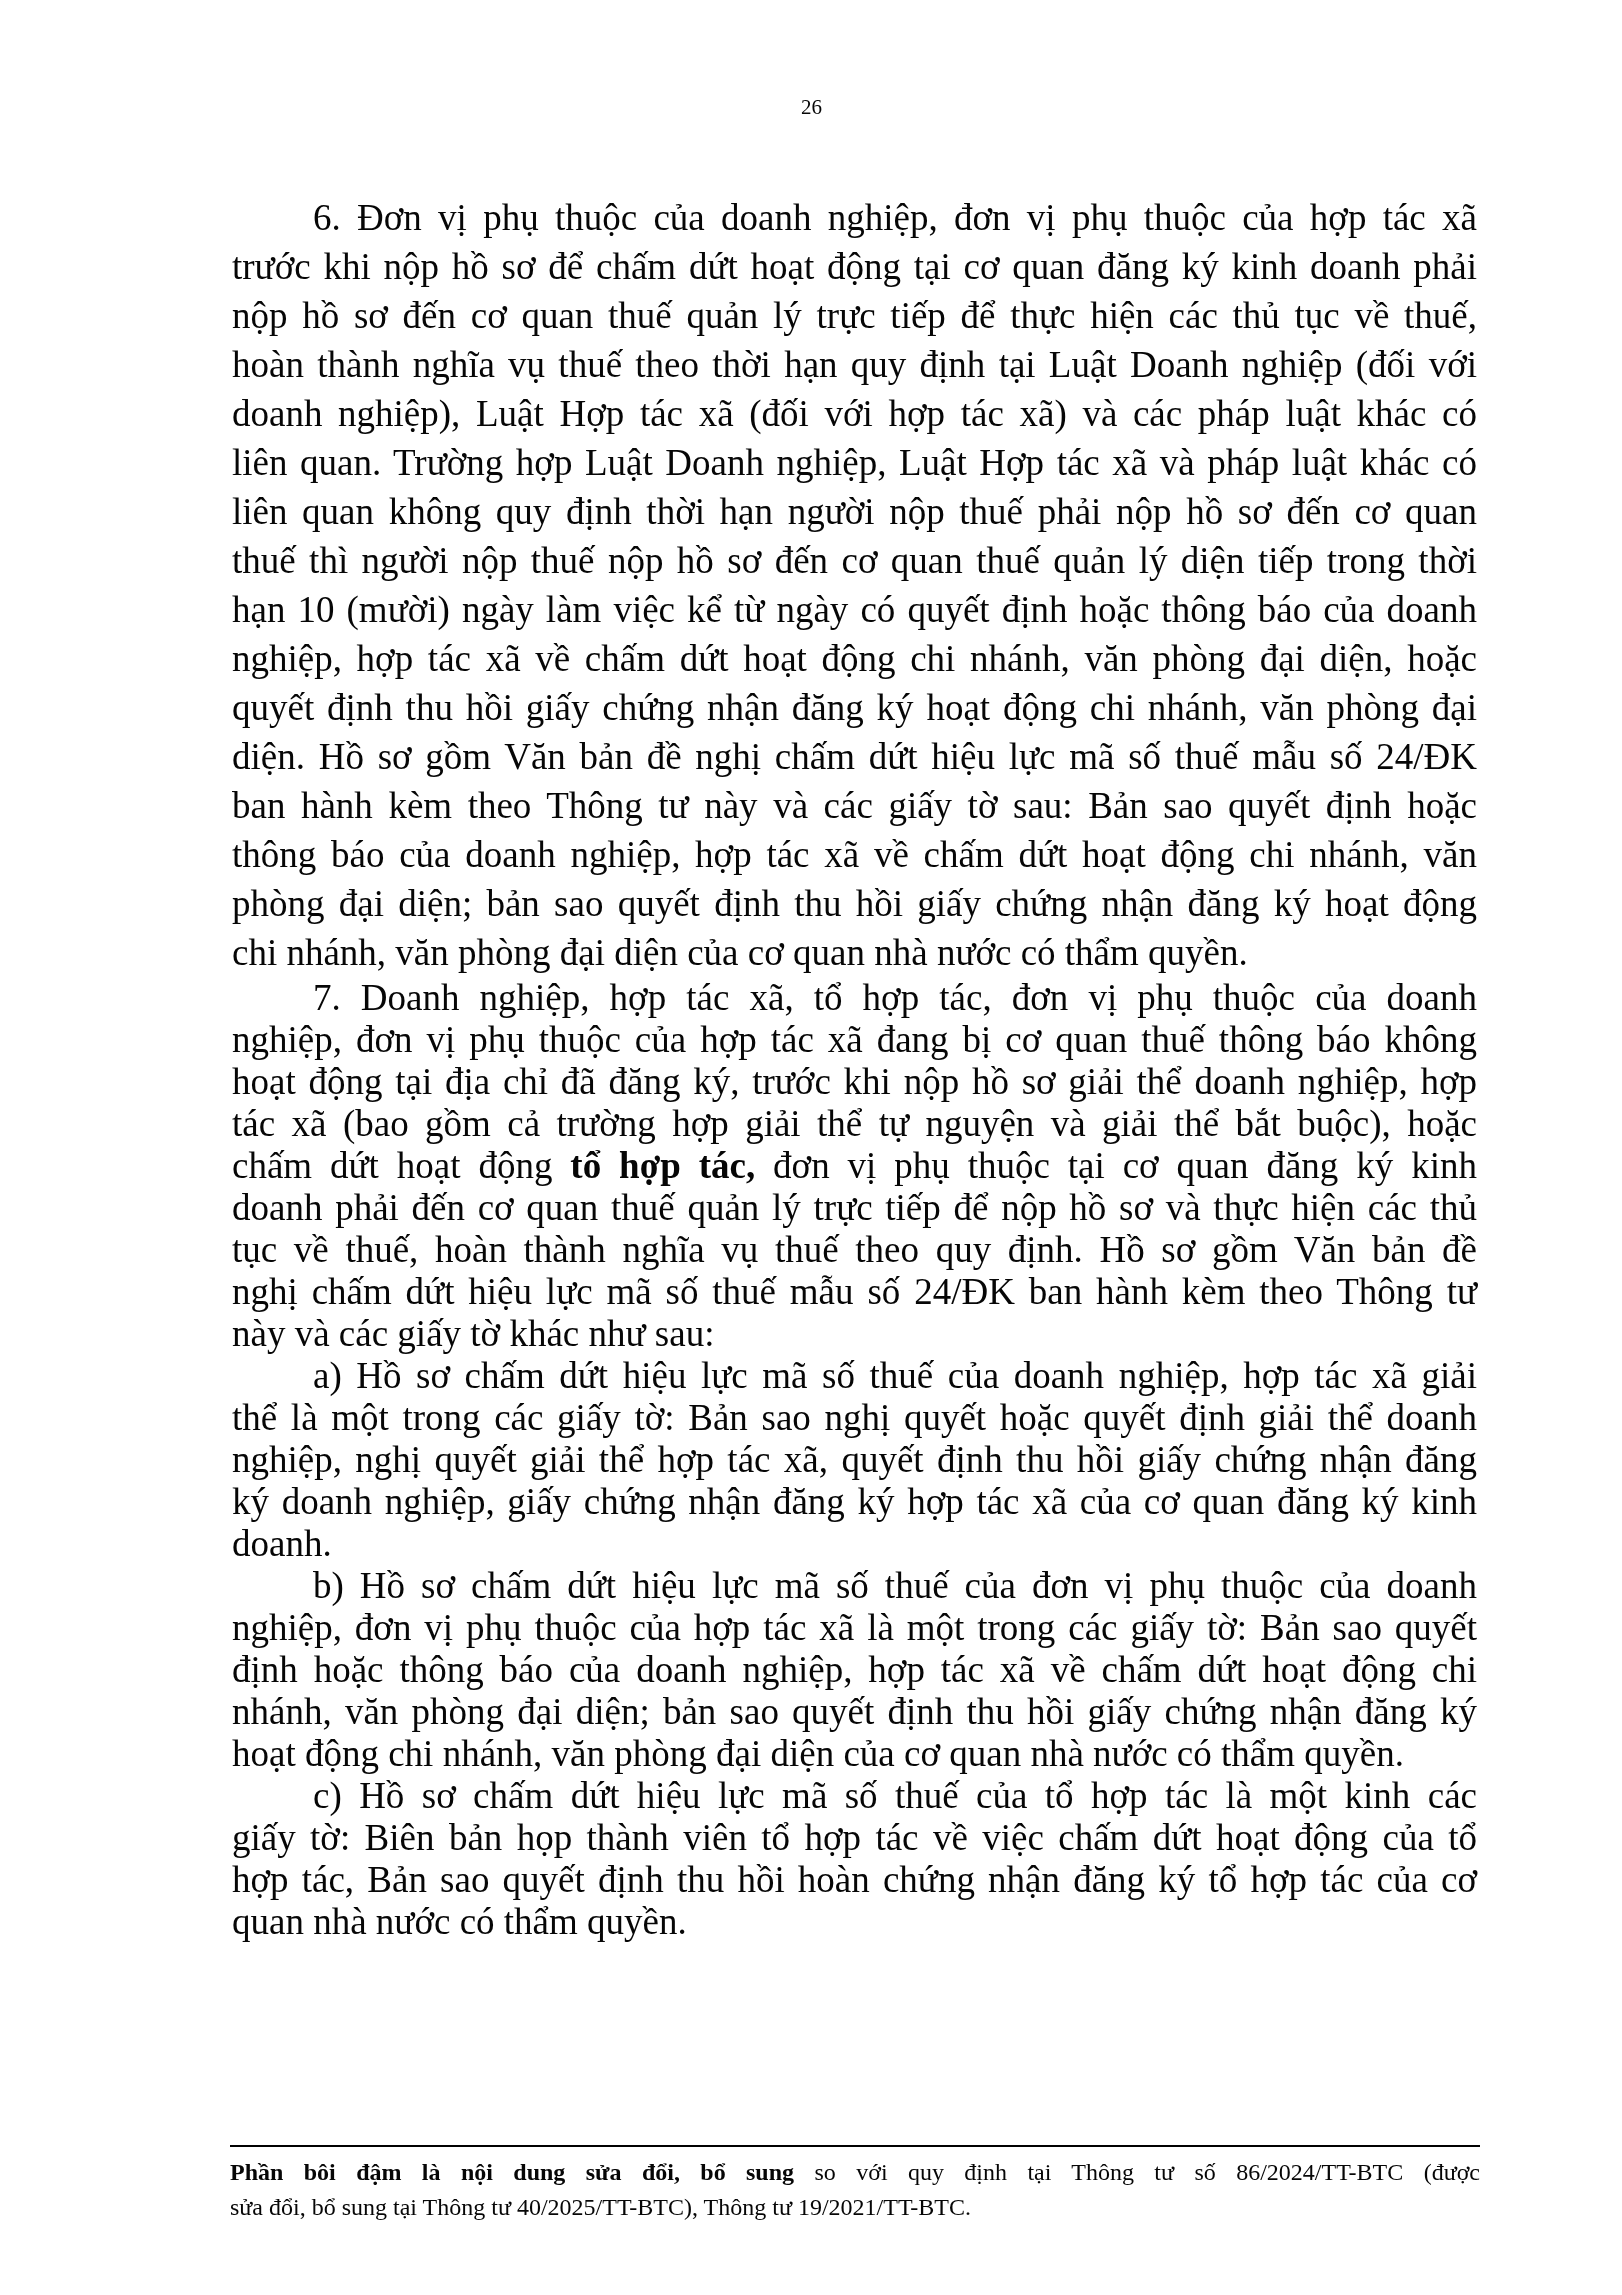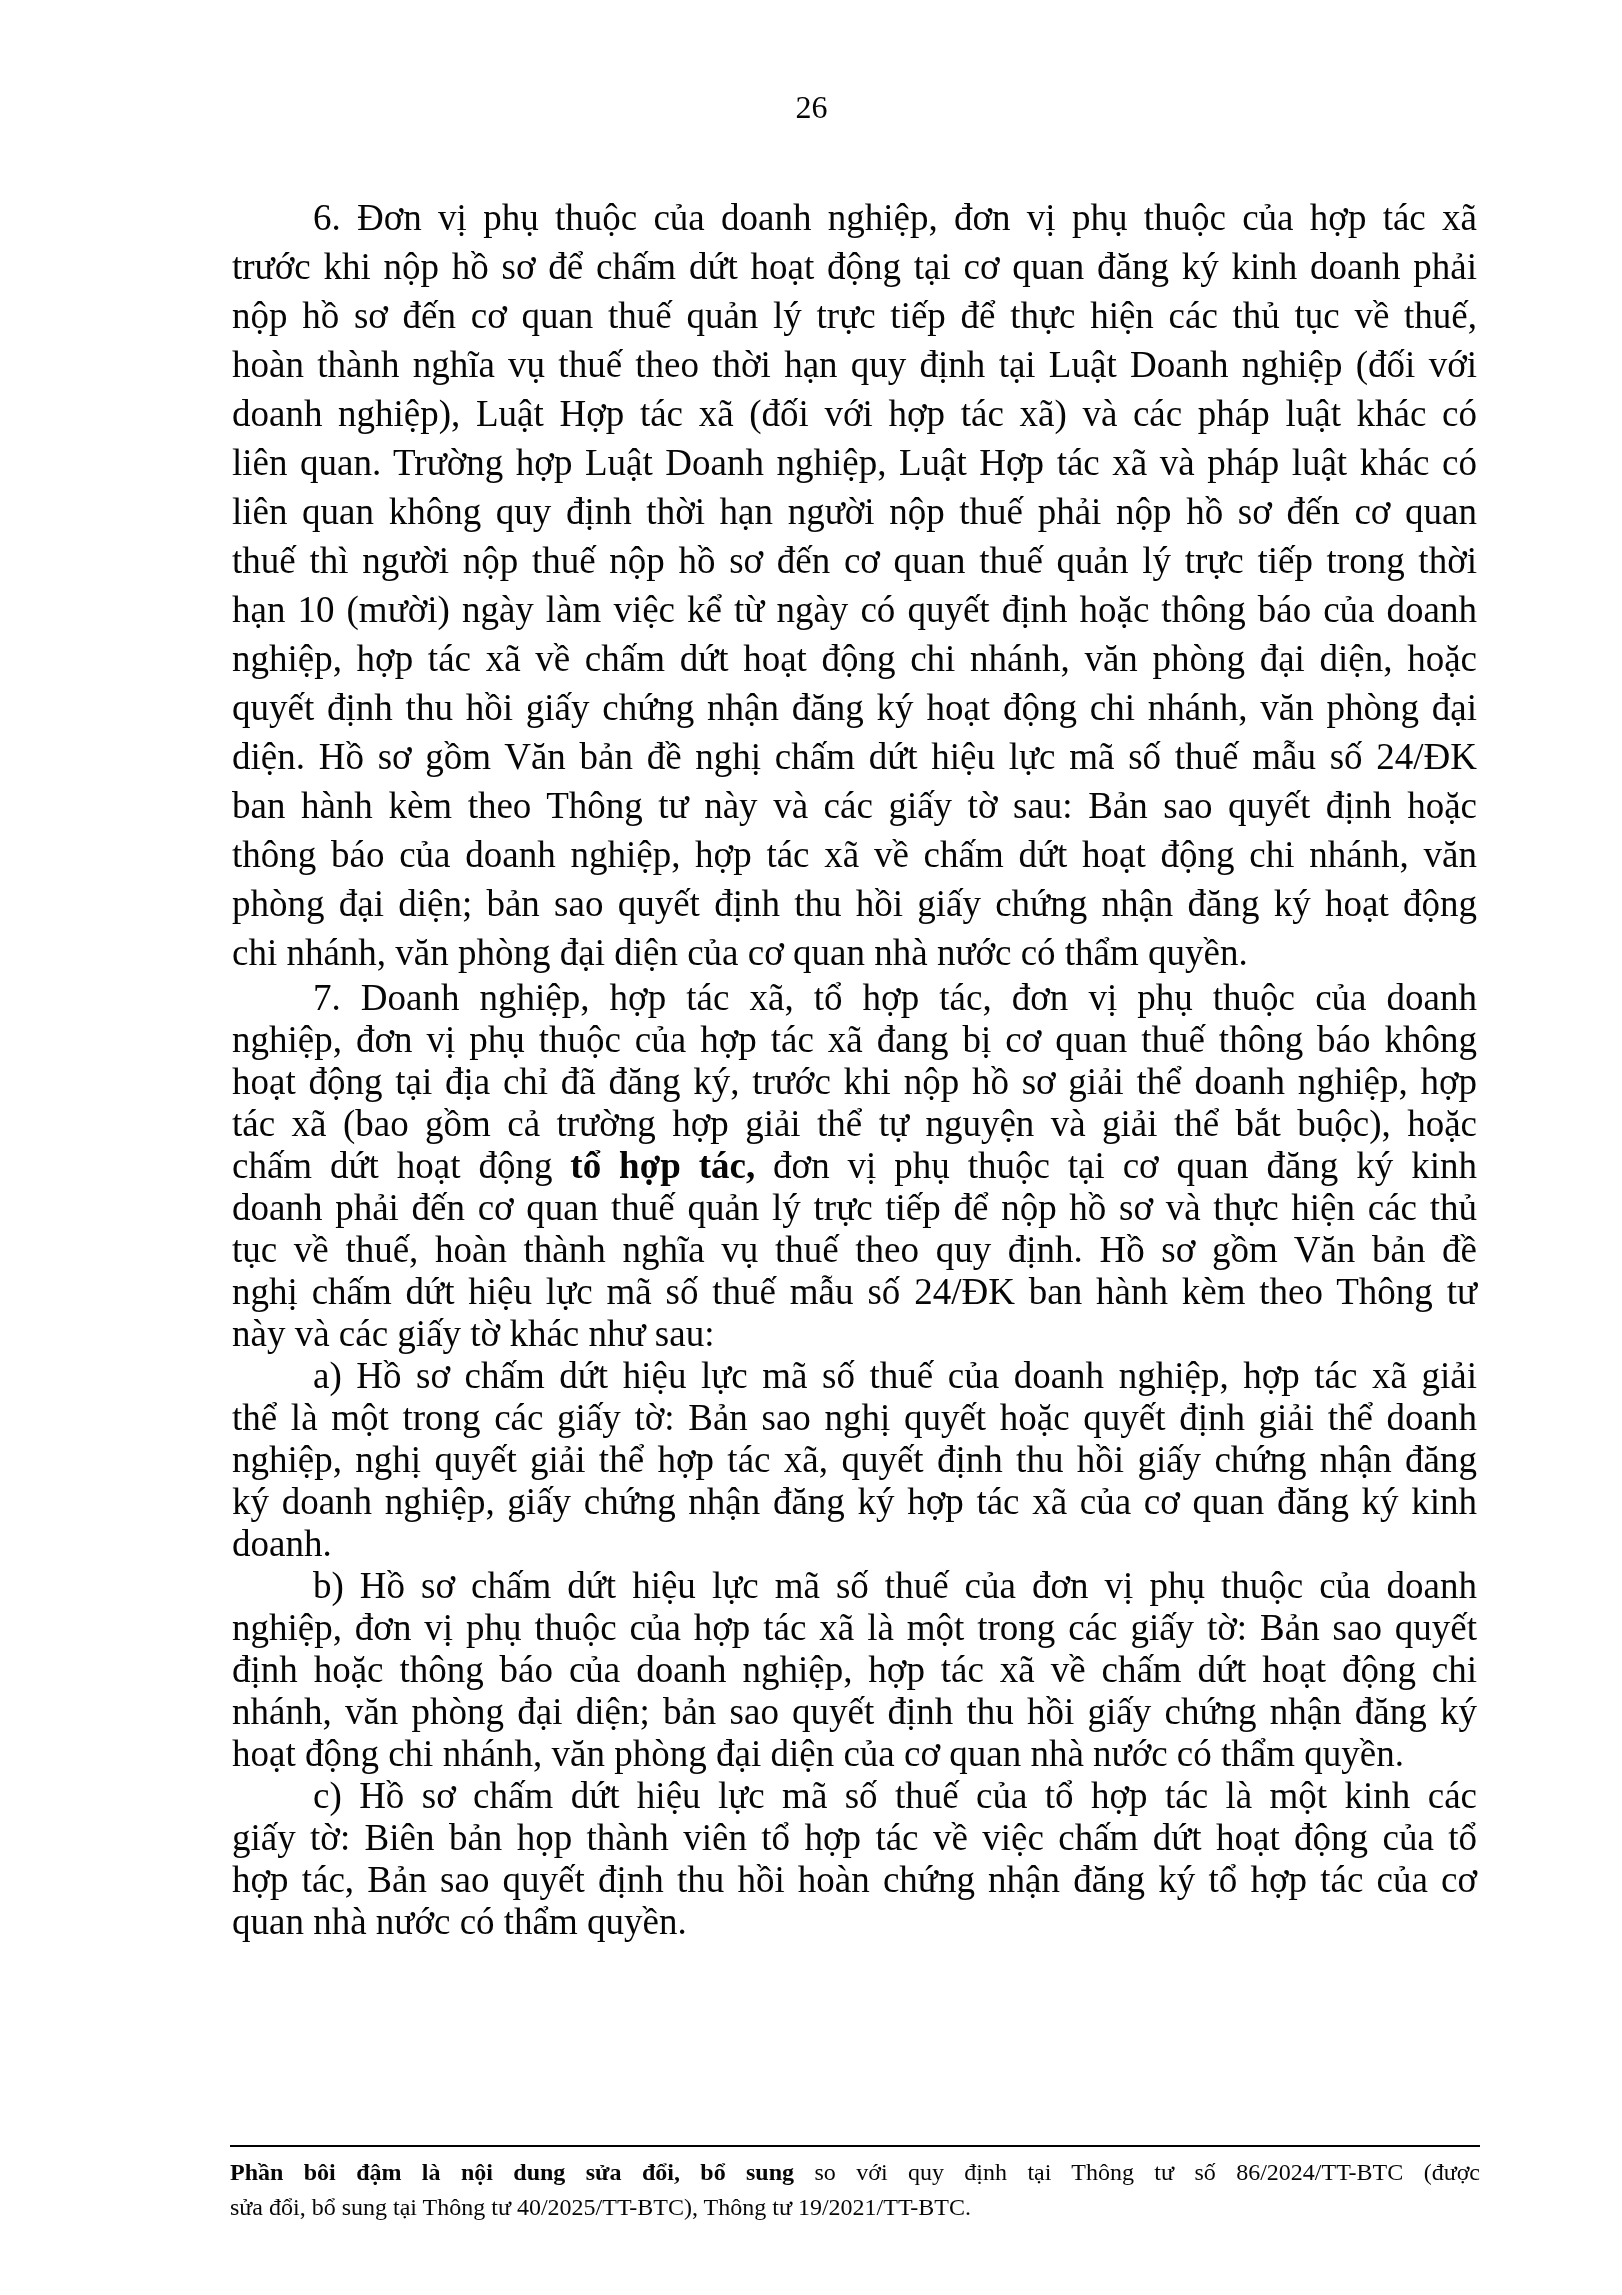--- a/index.html
+++ b/index.html
@@ -15,21 +15,21 @@
     color: #060606;
     font-family: "Liberation Serif", "DejaVu Serif", serif;
     overflow: hidden;
   }
   .page-number {
     position: absolute;
     top: 89px;
     left: 0;
     width: 1623px;
     text-align: center;
-    font-size: 32px;
+    font-size: 21px;
     line-height: 36px;
   }
   .doc-body {
     position: absolute;
     top: 193px;
     left: 232px;
     width: 1245px;
     font-size: 37px;
   }
   .para { margin: 0; }
@@ -69,21 +69,21 @@
 
   <div class="doc-body">
       <div class="para loose">
         <div class="doc-line first">6. Đơn vị phụ thuộc của doanh nghiệp, đơn vị phụ thuộc của hợp tác xã</div>
         <div class="doc-line">trước khi nộp hồ sơ để chấm dứt hoạt động tại cơ quan đăng ký kinh doanh phải</div>
         <div class="doc-line">nộp hồ sơ đến cơ quan thuế quản lý trực tiếp để thực hiện các thủ tục về thuế,</div>
         <div class="doc-line">hoàn thành nghĩa vụ thuế theo thời hạn quy định tại Luật Doanh nghiệp (đối với</div>
         <div class="doc-line">doanh nghiệp), Luật Hợp tác xã (đối với hợp tác xã) và các pháp luật khác có</div>
         <div class="doc-line">liên quan. Trường hợp Luật Doanh nghiệp, Luật Hợp tác xã và pháp luật khác có</div>
         <div class="doc-line">liên quan không quy định thời hạn người nộp thuế phải nộp hồ sơ đến cơ quan</div>
-        <div class="doc-line">thuế thì người nộp thuế nộp hồ sơ đến cơ quan thuế quản lý trực tiếp trong thời</div>
+        <div class="doc-line">thuế thì người nộp thuế nộp hồ sơ đến cơ quan thuế quản lý diện tiếp trong thời</div>
         <div class="doc-line">hạn 10 (mười) ngày làm việc kể từ ngày có quyết định hoặc thông báo của doanh</div>
         <div class="doc-line">nghiệp, hợp tác xã về chấm dứt hoạt động chi nhánh, văn phòng đại diện, hoặc</div>
         <div class="doc-line">quyết định thu hồi giấy chứng nhận đăng ký hoạt động chi nhánh, văn phòng đại</div>
         <div class="doc-line">diện. Hồ sơ gồm Văn bản đề nghị chấm dứt hiệu lực mã số thuế mẫu số 24/ĐK</div>
         <div class="doc-line">ban hành kèm theo Thông tư này và các giấy tờ sau: Bản sao quyết định hoặc</div>
         <div class="doc-line">thông báo của doanh nghiệp, hợp tác xã về chấm dứt hoạt động chi nhánh, văn</div>
         <div class="doc-line">phòng đại diện; bản sao quyết định thu hồi giấy chứng nhận đăng ký hoạt động</div>
         <div class="doc-line last">chi nhánh, văn phòng đại diện của cơ quan nhà nước có thẩm quyền.</div>
       </div>
       <div class="para tight">

